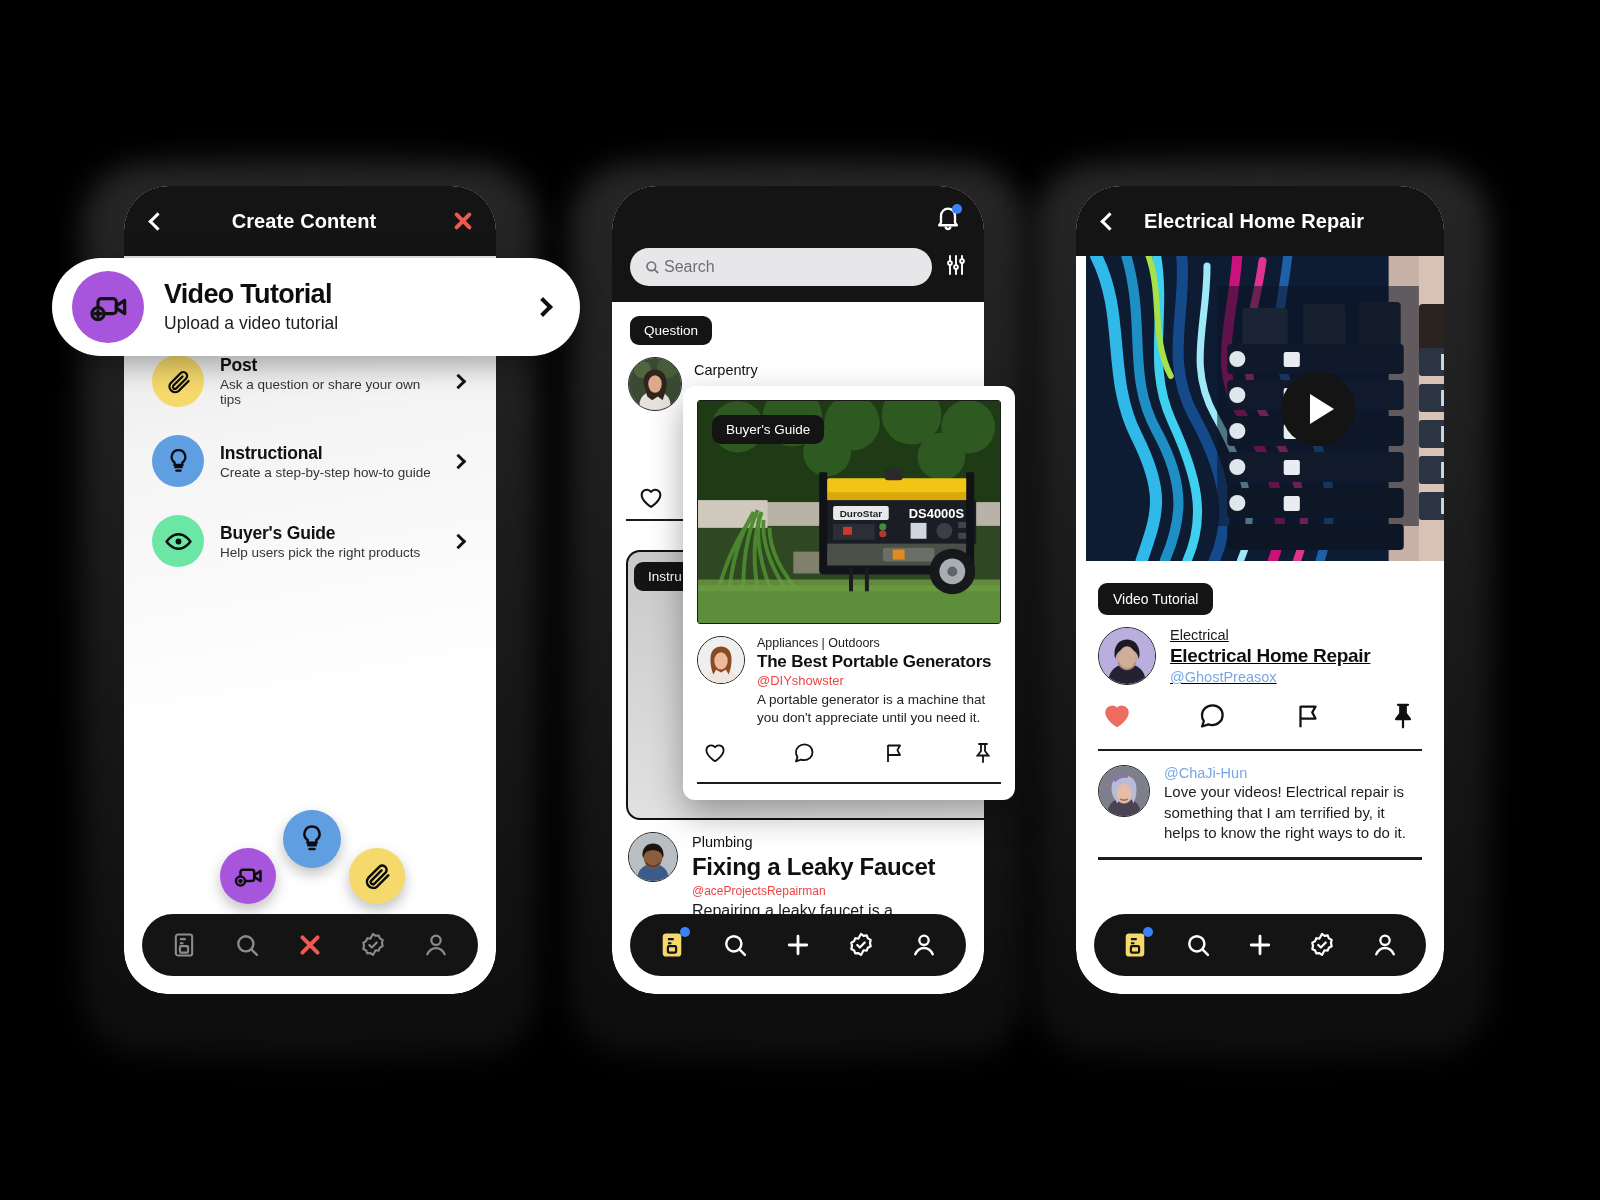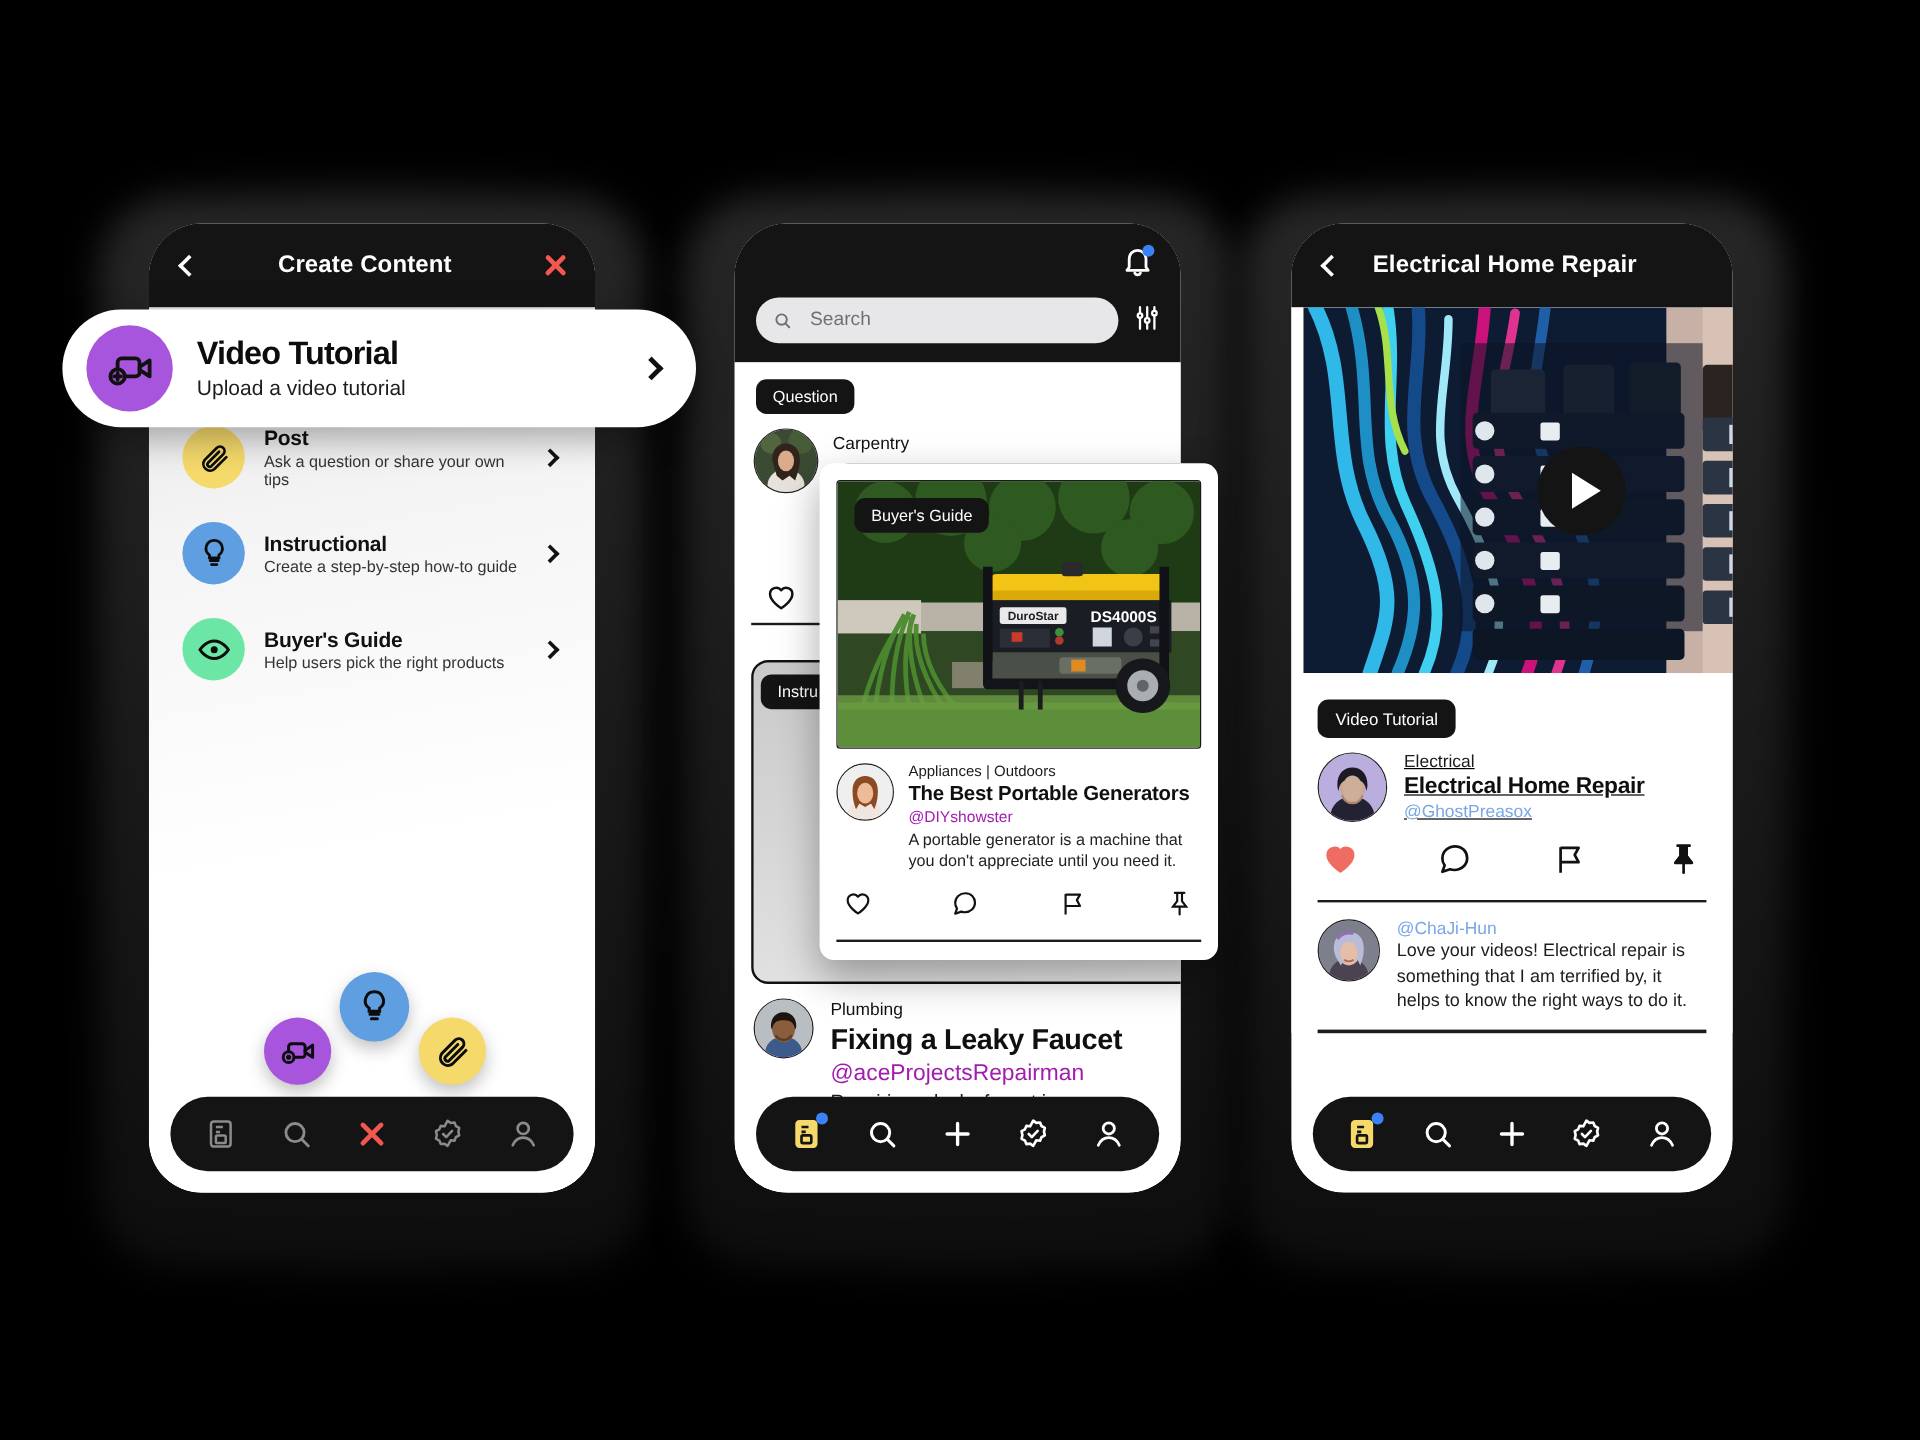--- a/index.html
+++ b/index.html
@@ -90,21 +90,21 @@
         box-shadow:0 6px 14px rgba(0,0,0,.25); }
   .fab svg{ width:30px; height:30px; }
 
   
   #p2{ left:612px; top:186px; width:372px; height:808px; }
   .p2-hdr{ height:116px; background:#141414; position:relative; }
   .bell{ position:absolute; right:22px; top:18px; }
   .bell svg{ width:28px; height:28px; }
   .bell .dot-badge{ top:0; right:0; }
   .searchrow{ position:absolute; left:18px; right:16px; top:62px; display:flex; align-items:center; gap:12px; }
-  .searchbox{ flex:1; height:38px; background:#e7e7e9; border-radius:19px; display:flex; align-items:center; gap:15px; padding:0 14px; }
+  .searchbox{ flex:1; height:38px; background:#e7e7e9; border-radius:19px; display:flex; align-items:center; gap:4px; padding:0 14px; }
   .searchbox svg{ width:16px; height:16px; }
   .search-ph{ font-size:16px; color:#6f6f74; }
   .filters svg{ width:24px; height:24px; }
 
   .feed{ background:#fff; height:calc(100% - 116px); position:relative; overflow:hidden; }
   .badge{ display:inline-block; background:#141414; color:#fff; font-size:13.5px;
           padding:7px 14px; border-radius:9px; font-weight:500; }
   .cat{ font-size:14.5px; color:#111; }
   .av{ border-radius:50%; overflow:hidden; background:#c9c9c9; flex:0 0 auto; border:1.5px solid #222; }
   .av svg{ display:block; width:100%; height:100%; }
@@ -119,21 +119,21 @@
     position:absolute; left:683px; top:386px; width:332px; height:414px; z-index:30;
     background:#fff; border-radius:12px; box-shadow:0 14px 34px rgba(0,0,0,.34);
     padding:14px; overflow:hidden;
   }
   .photo{ width:100%; border:1.5px solid #1b1b1b; border-radius:3px; overflow:hidden; position:relative; }
   .photo .badge{ position:absolute; left:14px; top:14px; z-index:2; }
   .meta{ display:flex; gap:12px; margin-top:12px; }
   .meta-txt{ flex:1; min-width:0; }
   .meta-cat{ font-size:12.5px; color:#1b1b1b; }
   .meta-title{ font-size:17px; font-weight:bold; color:#0f0f0f; margin-top:2px; letter-spacing:-.2px; }
-  .handle{ font-size:13px; color:#a21caf; margin-top:1px; }
+  .handle{ font-size:13px; color:#ef4444; margin-top:1px; }
   .body-txt{ font-size:13.5px; color:#222; line-height:1.33; margin-top:3px; }
   .actions{ display:flex; justify-content:space-between; align-items:center; margin-top:14px; padding:0 6px; }
   .actions svg{ width:24px; height:24px; }
   .rule{ height:2px; background:#1c1c1c; margin-top:13px; }
 
   
   #p3{ left:1076px; top:186px; width:368px; height:808px; }
   .video{ position:relative; width:calc(100% + 96px); height:305px; margin-left:10px; overflow:hidden; }
   .play{ position:absolute; left:50%; top:50%; transform:translate(-50%,-50%);
          width:74px; height:74px; border-radius:50%; background:#141414;
@@ -349,21 +349,21 @@
               <ellipse cx="25" cy="46" rx="16" ry="14" fill="#3c5a8a"></ellipse>
               <ellipse cx="25" cy="25" rx="10" ry="12" fill="#8a5d3c"></ellipse>
               <path d="M14 23c0-8 5-12 11-12s11 4 11 12c0 2-1 3-1 3-1-6-4-8-10-8s-9 2-10 8c0 0-1-1-1-3z" fill="#1d1410"></path>
               <path d="M18 31c2 3 4 4 7 4s5-1 7-4" stroke="#5a3a22" stroke-width="2" fill="none"></path>
             </svg>
           </div>
         </div>
         <div style="position:absolute; left:80px; top:532px; right:14px;">
           <div class="cat">Plumbing</div>
           <div style="font-size:24px;font-weight:bold;color:#101010;margin-top:3px;letter-spacing:-.3px;">Fixing a Leaky Faucet</div>
-          <div class="handle" style="font-size:19px;margin-top:3px;">@aceProjectsRepairman</div>
+          <div class="handle" style="font-size:12px;margin-top:3px;">@aceProjectsRepairman</div>
           <div style="font-size:16px;color:#1b1b1b;margin-top:4px;">Repairing a leaky faucet is a</div>
         </div>
       </div>
 
       <div class="navbar">
         <div class="nav-ico">
           <svg viewBox="0 0 24 24" fill="none" stroke="#f5d96b" stroke-width="1.9">
               <rect x="5" y="3" width="14" height="18" rx="2" fill="#f5d96b"></rect>
               <path d="M8.5 7h5M8.5 10.5h3" stroke="#141414"></path>
               <rect x="8.5" y="13" width="7" height="5.5" rx="1" stroke="#141414"></rect>

